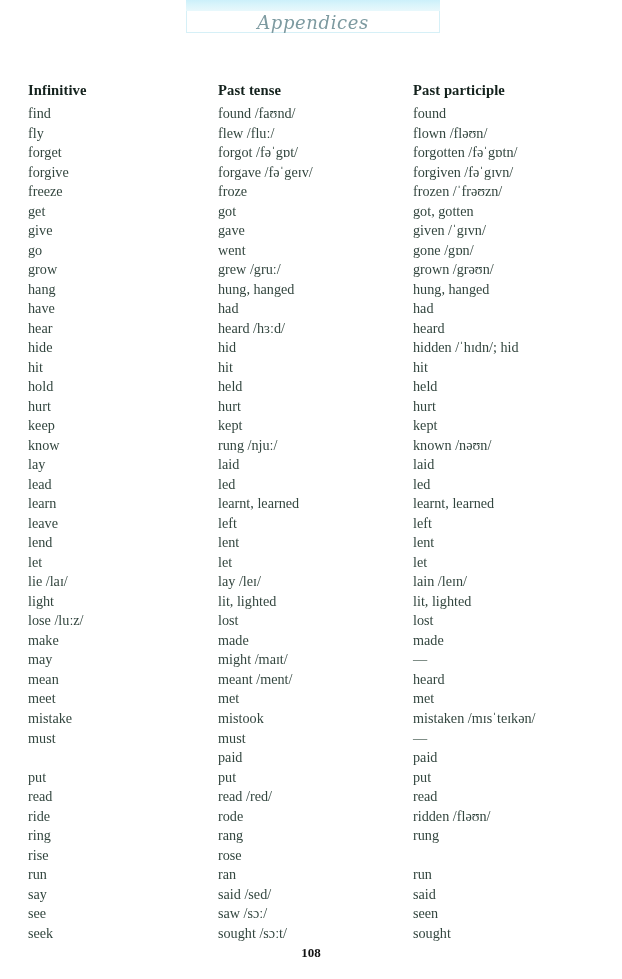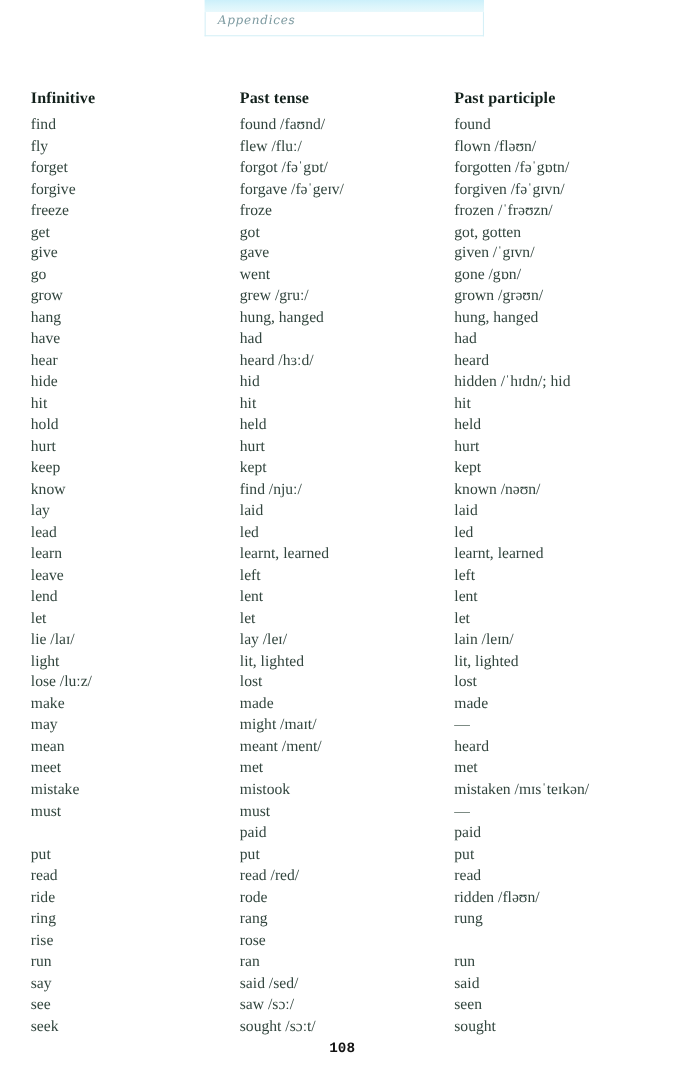--- a/index.html
+++ b/index.html
@@ -36,27 +36,27 @@
     position: absolute;
     left: 0; top: 11px;
     width: 252px;
     height: 21px;
     background: #ffffff;
     border: 1px solid #d6f0f7;
     border-top: none;
   }
   #banner-title {
     position: absolute;
-    left: 12px;
+    left: 0;
     top: 12px;
     width: 254px;
-    text-align: left;
+    text-align: center;
     font-family: "DejaVu Serif", serif;
     font-style: italic;
-    font-size: 11px;
+    font-size: 18px;
     letter-spacing: .6px;
     color: #7d9aa0;
     white-space: nowrap;
   }
 
   
   #verb-table {
     position: absolute;
     left: 0;
     top: 80px;
@@ -93,21 +93,21 @@
     font-size: 14.2px;
   }
 
   
   #page-folio {
     position: absolute;
     left: 0;
     top: 945px;
     width: 622px;
     text-align: center;
-    font-family: Liberation Mono, monospace;
+    font-family: Liberation Serif, serif;
     font-weight: bold;
     font-size: 13px;
     color: #131313;
   }
 </style>
 </head>
 <body>
 
 <div id="banner">
   <div id="banner-strip"></div>
@@ -202,21 +202,21 @@
         <div class="cell c2">hurt</div>
         <div class="cell c3">hurt</div>
       </div>
       <div class="vrow">
         <div class="cell c1">keep</div>
         <div class="cell c2">kept</div>
         <div class="cell c3">kept</div>
       </div>
       <div class="vrow">
         <div class="cell c1">know</div>
-        <div class="cell c2">find /njuː/</div>
+        <div class="cell c2">rung /njuː/</div>
         <div class="cell c3">known /nəʊn/</div>
       </div>
       <div class="vrow">
         <div class="cell c1">lay</div>
         <div class="cell c2">laid</div>
         <div class="cell c3">laid</div>
       </div>
       <div class="vrow">
         <div class="cell c1">lead</div>
         <div class="cell c2">led</div>

